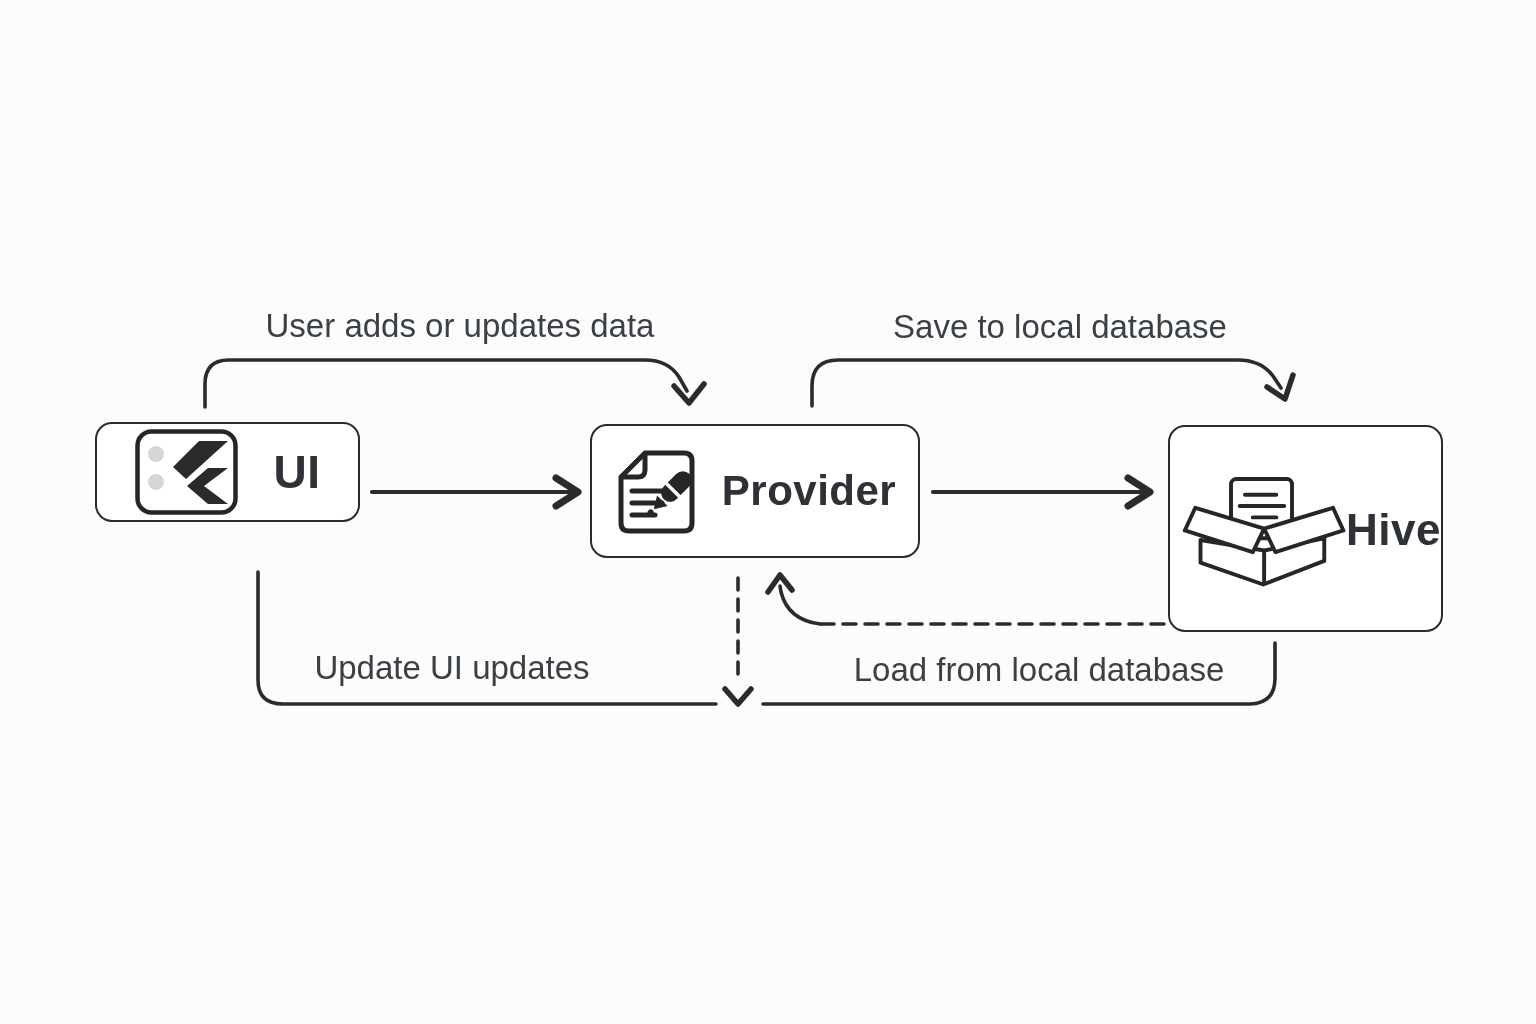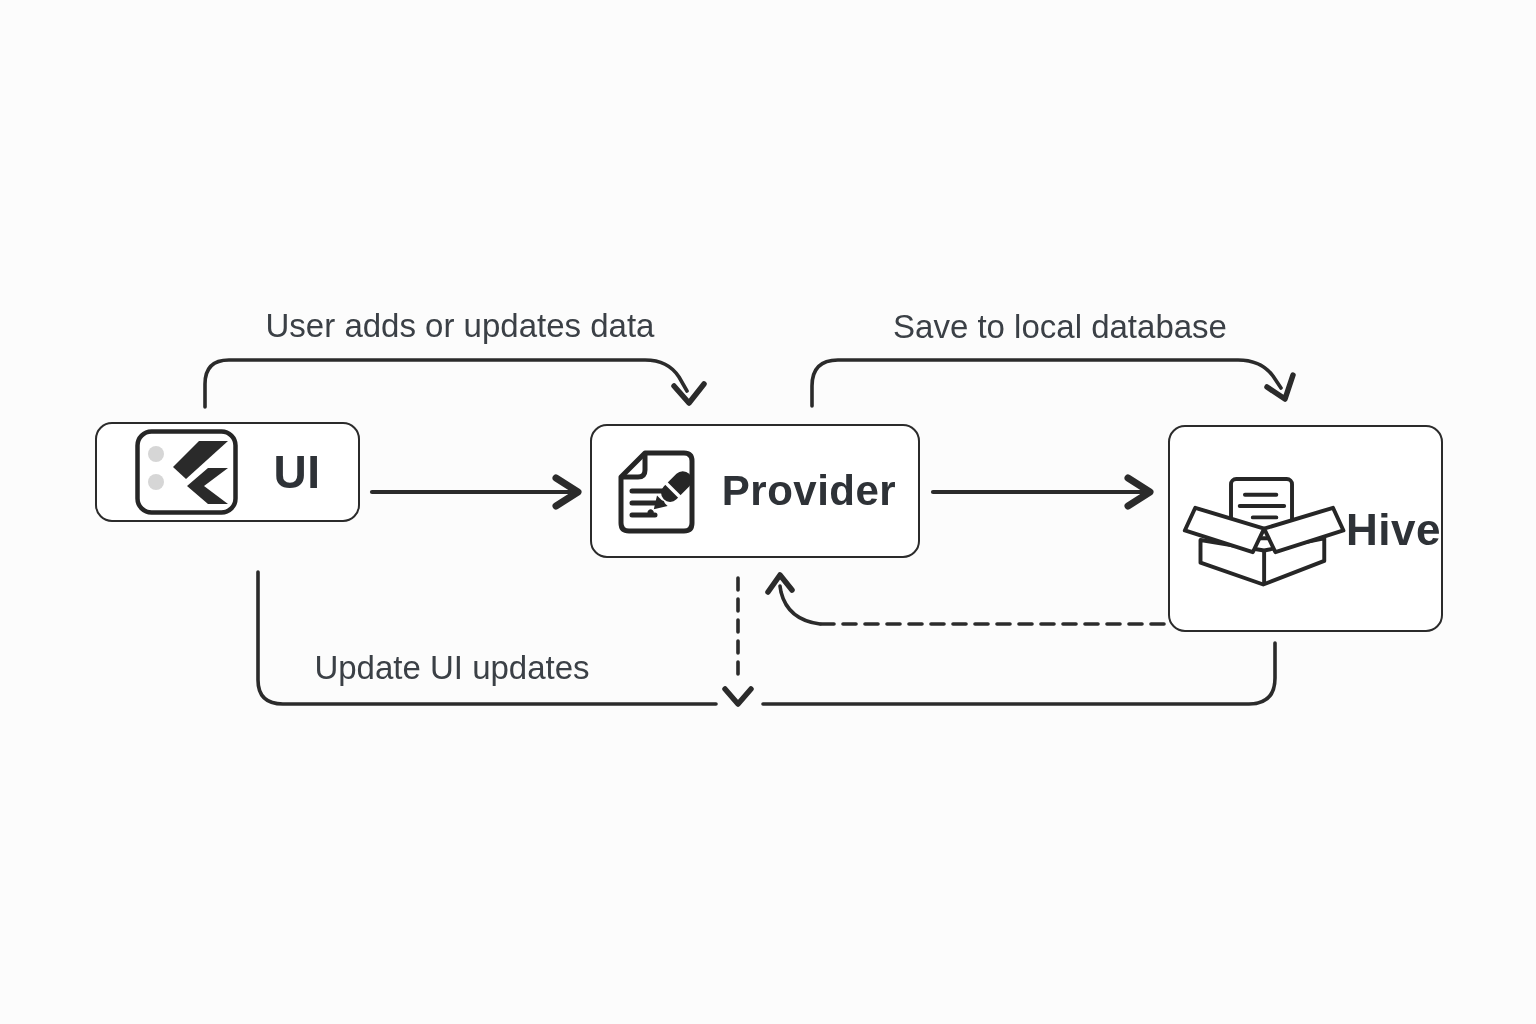--- a/index.html
+++ b/index.html
@@ -112,14 +112,15 @@
       <path d="M108 87 L108 126" stroke="#262626" stroke-width="4.5"></path>
       <path d="M108 62 L29 38 L17 64 L95 89 Z" fill="#ffffff" stroke="#262626" stroke-width="4.5" stroke-linejoin="round"></path>
       <path d="M108 62 L187 38 L199 64 L121 89 Z" fill="#ffffff" stroke="#262626" stroke-width="4.5" stroke-linejoin="round"></path>
     </svg>
     <span class="node-label">Hive</span>
   </div>
 
   <div class="edge-label" style="left:460px;top:307px;">User adds or updates data</div>
   <div class="edge-label" style="left:1060px;top:308px;">Save to local database</div>
   <div class="edge-label" style="left:452px;top:649px;">Update UI updates</div>
+  <div class="edge-label" style="left:1039px;top:651px;">Load from local database</div>
 
 </div>
 
 </body></html>

